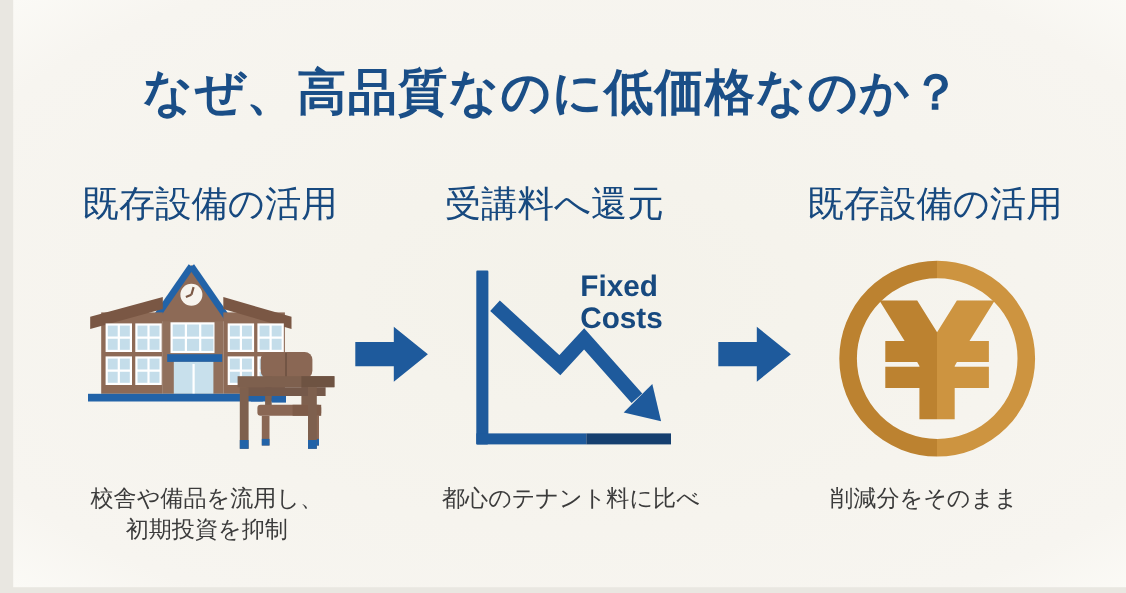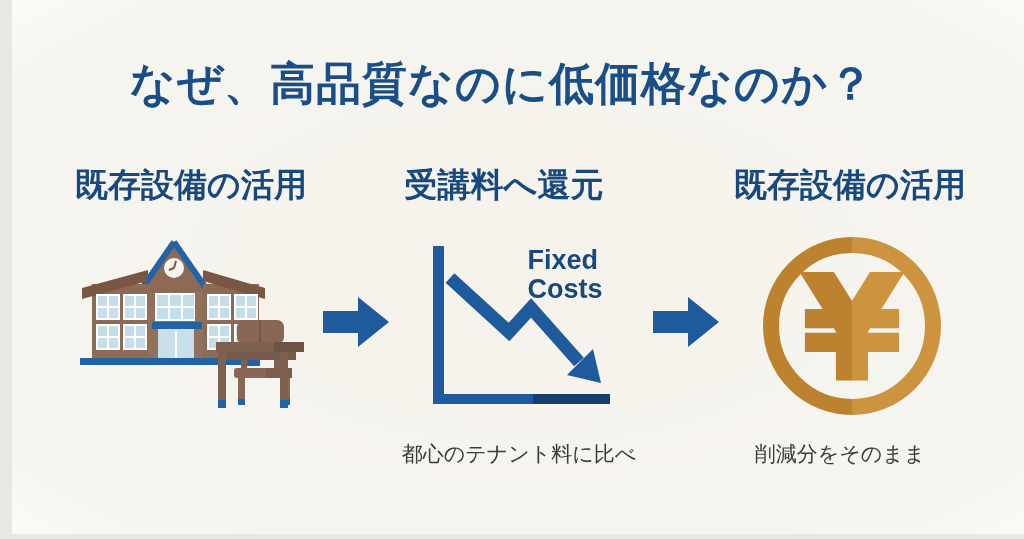--- a/index.html
+++ b/index.html
@@ -24,21 +24,21 @@
     font-weight: bold;
     letter-spacing: 1px;
     color: #1a4e87;
     white-space: nowrap;
   }
   .heading {
     position: absolute;
     top: 163px;
     transform: translateX(-50%);
     font-size: 33px;
-    font-weight: bold;
+    font-weight: normal;
     color: #17497f;
     white-space: nowrap;
   }
   .heading.c1 { left: 179px; }
   .heading.c2 { left: 492px; }
   .heading.c3 { left: 838px; }
   .caption {
     position: absolute;
     top: 440px;
     transform: translateX(-50%);
@@ -204,20 +204,24 @@
     <text x="95" y="147" text-anchor="middle" font-family="DejaVu Sans, Liberation Sans, sans-serif" font-size="140" font-weight="bold" fill="url(#goldGrad)" stroke="url(#goldGrad)" stroke-width="6">¥</text>
   </svg>
 
   <svg class="illus arrow1" width="70" height="56" viewBox="0 0 70 56" aria-hidden="true">
     <polygon points="2,17 37,17 37,3 68,28 37,53 37,39 2,39" fill="#1e5a9c"></polygon>
   </svg>
   <svg class="illus arrow2" width="70" height="56" viewBox="0 0 70 56" aria-hidden="true">
     <polygon points="2,17 37,17 37,3 68,28 37,53 37,39 2,39" fill="#1e5a9c"></polygon>
   </svg>
 
+  <div class="caption c1">
+    <div>校舎や備品を流用し、</div>
+    <div>初期投資を抑制</div>
+  </div>
   <div class="caption c2">
     <div>都心のテナント料に比べ</div>
   </div>
   <div class="caption c3">
     <div>削減分をそのまま</div>
   </div>
 
 </div>
 
 </body></html>

